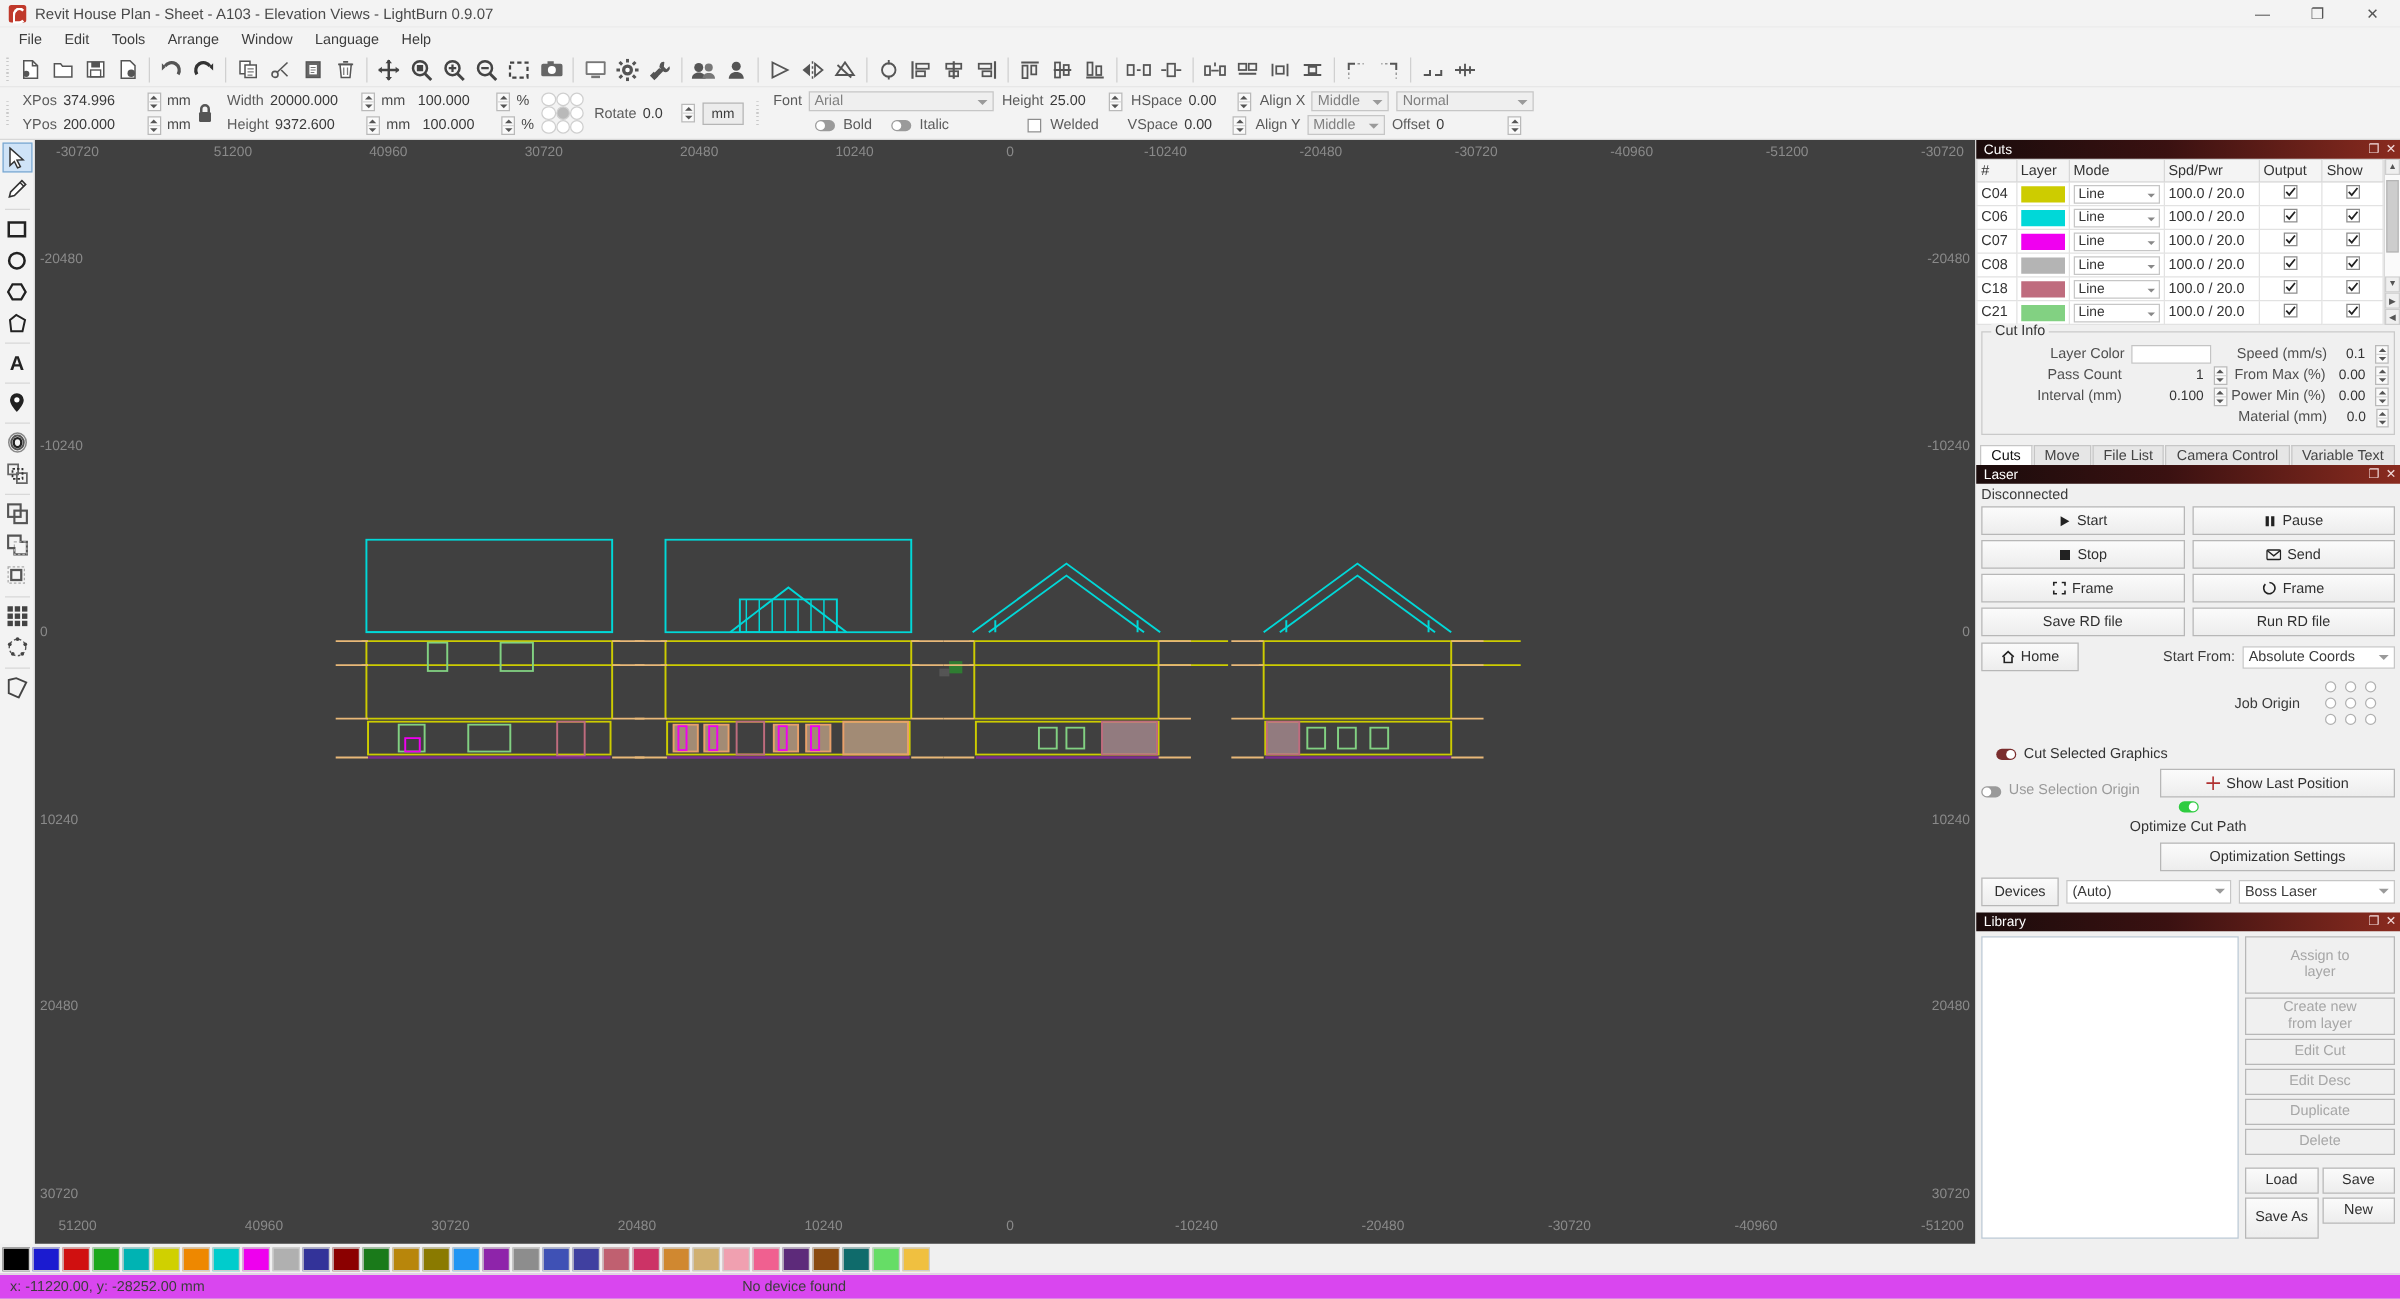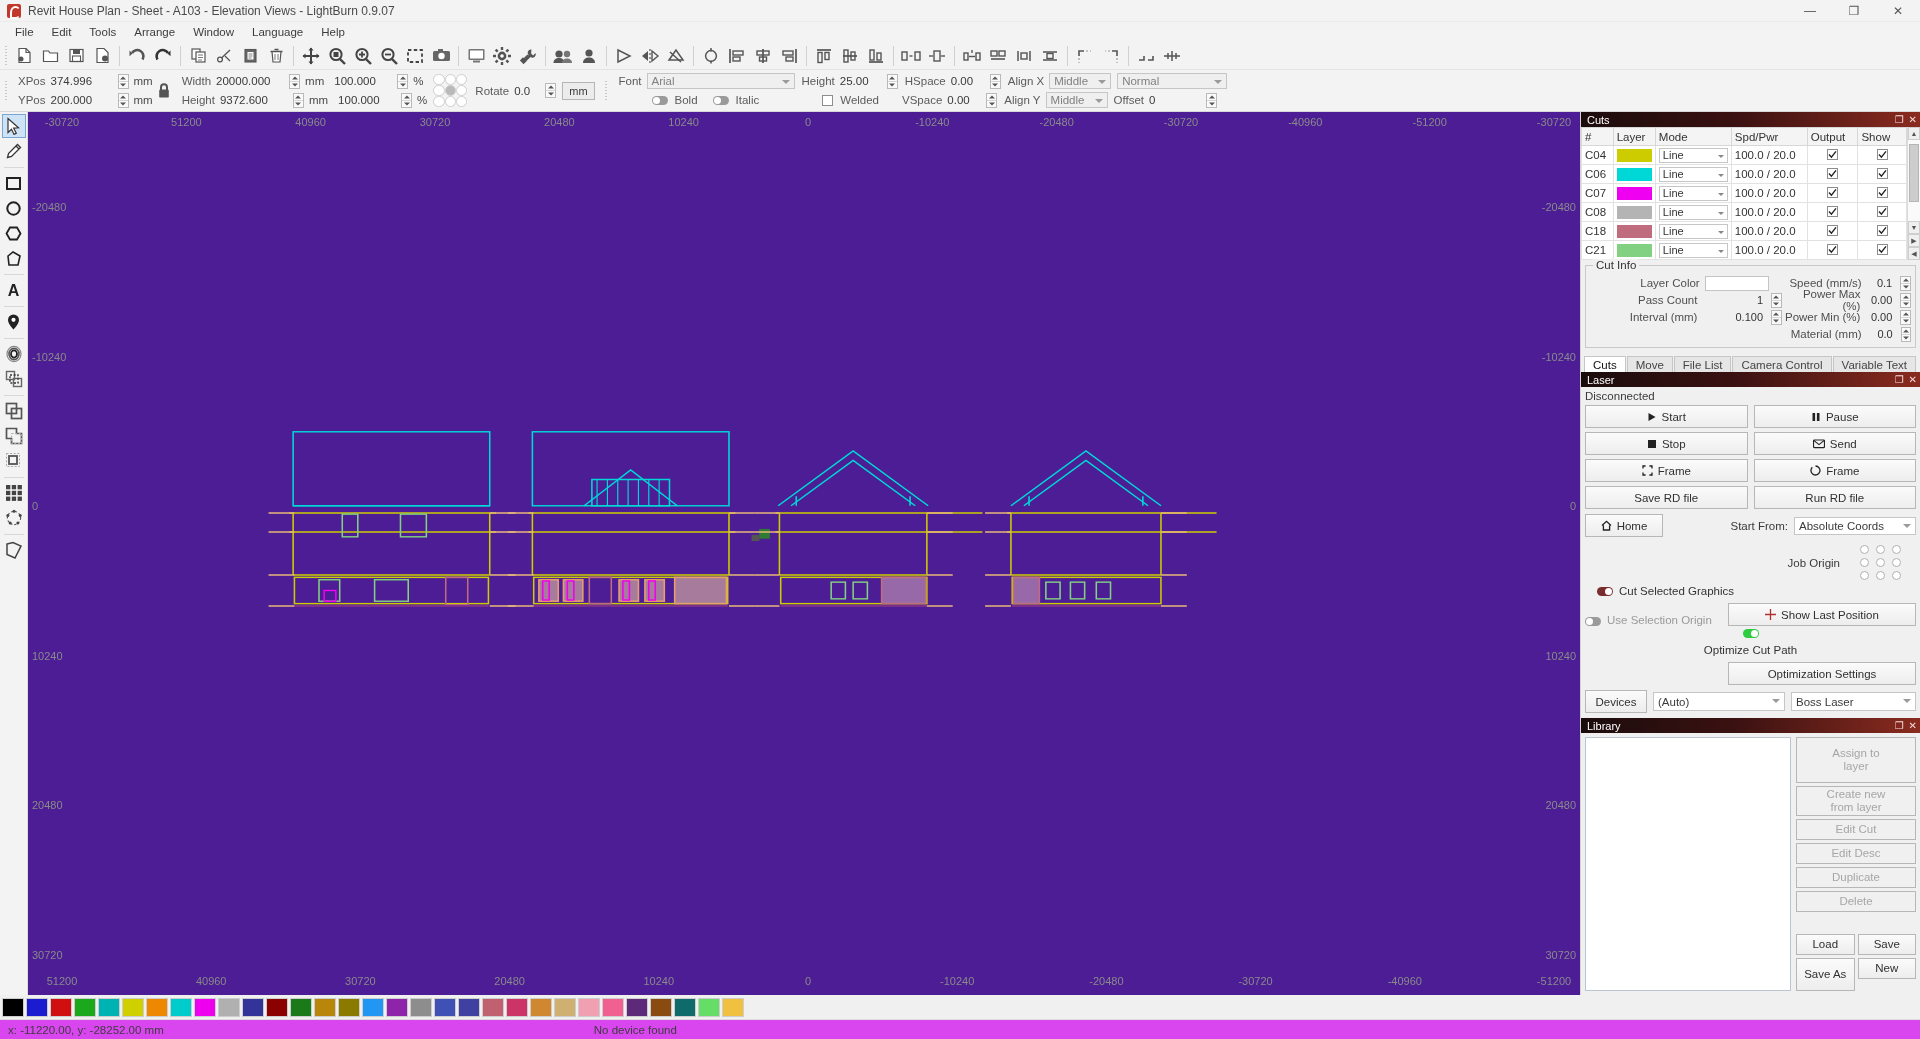--- a/index.html
+++ b/index.html
@@ -69,21 +69,21 @@
   .mid { flex:1; display:flex; min-height:0; }
 
   
   .lefttools { width:28px; background:#f3f3f3; border-right:1px solid #dcdcdc; padding-top:2px;
                display:flex; flex-direction:column; align-items:center; }
   .lt { width:24px; height:24px; margin-bottom:1px; display:flex; align-items:center; justify-content:center; }
   .lt.active { background:#cfe3f7; border:1px solid #7aa7d0; }
   .ltsep { width:20px; height:1px; background:#d8d8d8; margin:3px 0; }
 
   
-  .canvaswrap { flex:1; position:relative; background:#4c1d95; overflow:hidden; }
+  .canvaswrap { flex:1; position:relative; background:#404040; overflow:hidden; }
   .ruler { position:absolute; font-size:11px; color:#8a8a8a; }
   .workarea { position:absolute; left:34px; top:24px; right:26px; bottom:24px; }
 
   
   .rightdock { width:340px; background:#f0f0f0; border-left:1px solid #d4d4d4; display:flex; flex-direction:column; }
   .panel { background:#f0f0f0; }
   .ptitle { height:15px; background:linear-gradient(to right,#1b0c0c 0%,#3a1111 45%,#8a2b1f 100%);
             color:#fff; font-size:11px; display:flex; align-items:center; padding-left:6px; position:relative; }
   .ptitle .pt-btns { position:absolute; right:3px; top:0; height:15px; display:flex; gap:5px; align-items:center; }
   .pt-btns span { color:#f1d9d9; font-size:10px; line-height:1; }
@@ -1012,21 +1012,21 @@
                 <i></i>
               </span>
           </div>
           <div class="frow">
             <span class="fl" style="width:112px">Pass Count</span>
             <span class="fv" style="width:66px;margin-left:5px;border:none;background:none">1</span>
             <span class="spin">
                 <i></i>
                 <i></i>
               </span>
-            <span class="fl" style="width:80px;margin-left:2px">Power Max (%)</span>
+            <span class="fl" style="width:80px;margin-left:2px">From Max (%)</span>
             <span class="fv" style="width:32px;margin-left:4px;border:none;background:none">0.00</span>
             <span class="spin">
                 <i></i>
                 <i></i>
               </span>
           </div>
           <div class="frow">
             <span class="fl" style="width:112px">Interval (mm)</span>
             <span class="fv" style="width:66px;margin-left:5px;border:none;background:none">0.100</span>
             <span class="spin">
@@ -1141,21 +1141,21 @@
                 <span class="radio"></span>
               <span class="radio"></span>
                 <span class="radio"></span>
                 <span class="radio"></span>
               <span class="radio"></span>
                 <span class="radio"></span>
                 <span class="radio"></span>
             </div>
           </div>
 
-          <div style="display:flex;align-items:center;gap:6px;margin-top:3px;padding-left:12px;">
+          <div style="display:flex;align-items:center;gap:6px;margin-top:15px;padding-left:12px;">
             <span class="toggle" style="background:#7a2d2d">
                 <i style="left:auto;right:1px"></i>
               </span>
             <span style="font-size:11.5px;color:#333">Cut Selected Graphics</span>
           </div>
           <div style="display:flex;align-items:flex-end;gap:6px;margin-top:6px;">
             <span class="toggle">
                 <i></i>
               </span>
             <span style="font-size:11.5px;color:#9a9a9a">Use Selection Origin</span>

